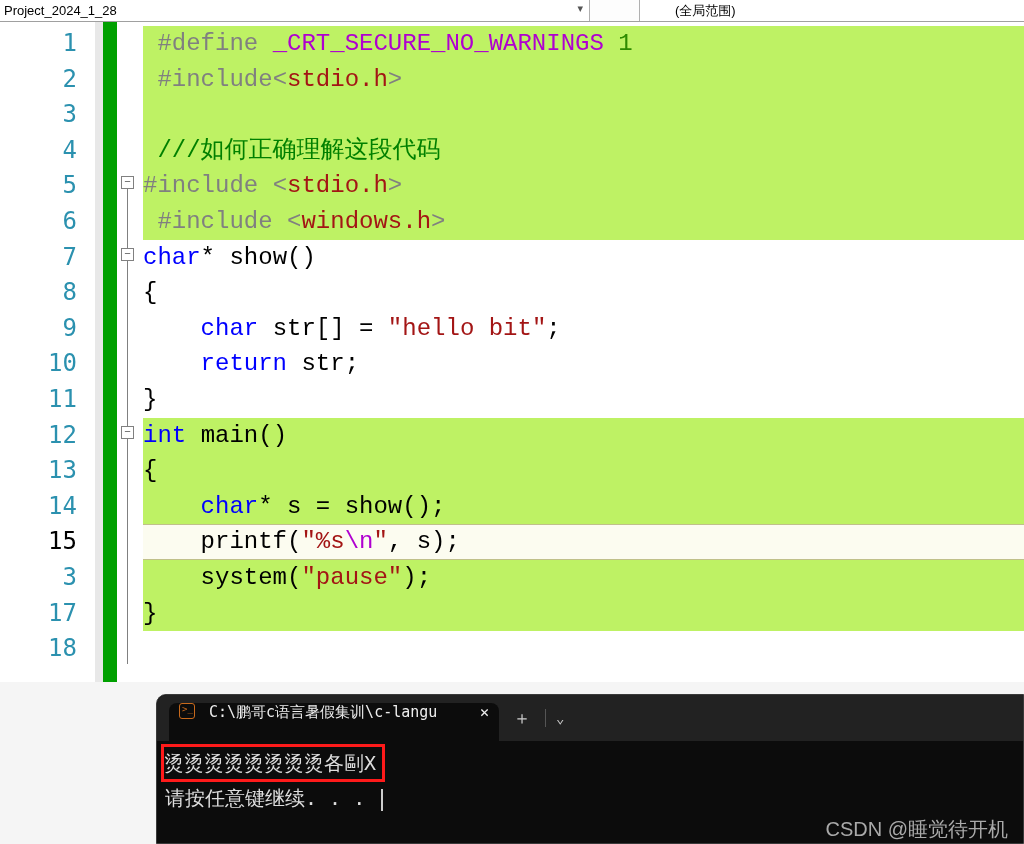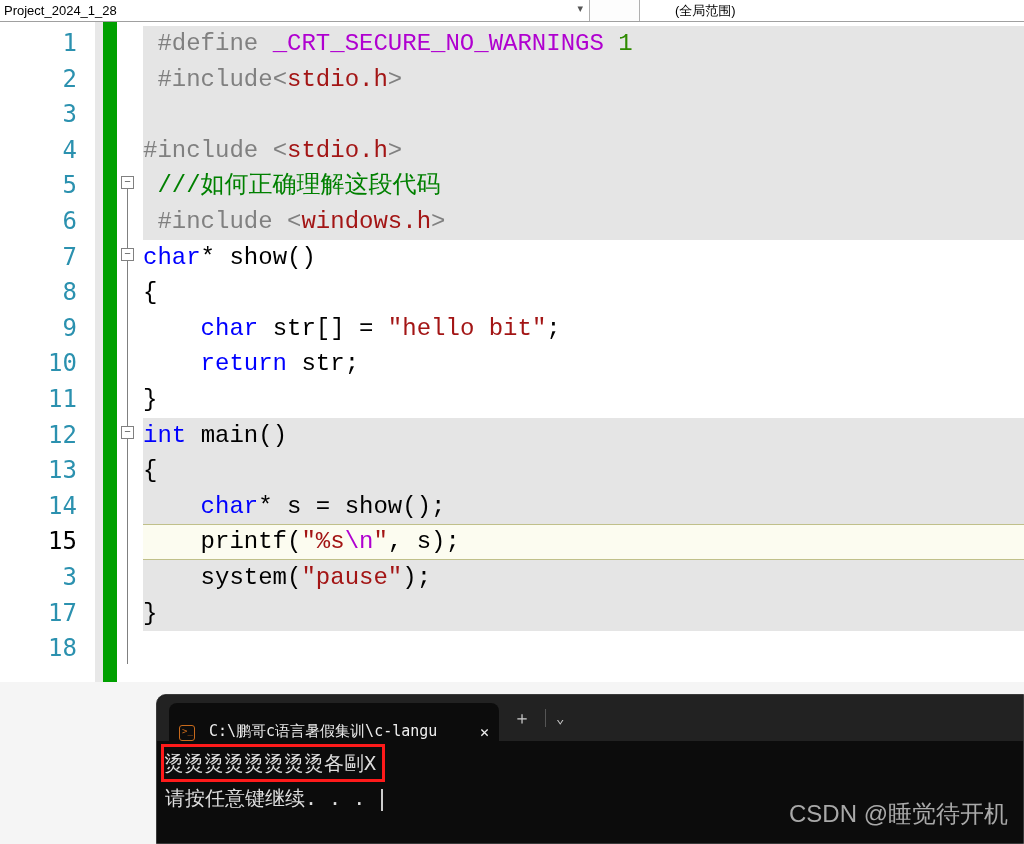--- a/index.html
+++ b/index.html
@@ -115,21 +115,21 @@
     font-size: 24px;
     font-family: Consolas, "Courier New", monospace;
     position: relative;
   }
   .code .ln {
     height: 35.6px;
     line-height: 35.6px;
     white-space: pre;
     padding-left: 0;
   }
-  .code .bg-yellow { background: #e5e5e5; }
+  .code .bg-yellow { background: #bef264; }
   .code .bg-plain  { background: #fff; }
   .code .bg-current {
     background: #fcfcf0;
     border-top: 1px solid #c0c08a;
     border-bottom: 1px solid #c0c08a;
     height: 35.6px;
     line-height: 33.6px;
   }
   .tok-pre    { color: #808080; }
   .tok-macro  { color: #b000d0; }
@@ -162,21 +162,21 @@
     align-items: center;
     padding-left: 12px;
   }
   .term-tab {
     background: #0c0c0c;
     height: 38px;
     margin-top: 8px;
     border-top-left-radius: 8px;
     border-top-right-radius: 8px;
     display: flex;
-    align-items: flex-end;
+    align-items: flex-start;
     padding: 0 10px;
     gap: 14px;
     min-width: 330px;
   }
   .term-tab-icon {
     width: 16px; height: 16px;
     border: 1.5px solid #c86a1c;
     border-radius: 3px;
     position: relative;
   }
@@ -229,24 +229,24 @@
     width: 2px;
     height: 22px;
     background: #ccc;
     vertical-align: middle;
     margin-left: 4px;
   }
   
   .watermark {
     position: absolute;
     right: 16px;
-    bottom: 14px;
+    bottom: 1px;
     color: #a9a9a9;
     font-family: "Segoe UI", sans-serif;
-    font-size: 24px;
+    font-size: 20px;
     pointer-events: none;
   }
 </style>
 </head>
 <body>
 
 <div class="toolbar">
   <div class="project-select">
     <span>Project_2024_1_28</span>
   </div>
@@ -285,22 +285,22 @@
     <div class="fold-box" style="top:226px">−</div>
     <div class="fold-line" style="top:239px;height:165px"></div>
     <div class="fold-box" style="top:404px">−</div>
     <div class="fold-line" style="top:417px;height:225px"></div>
   </div>
 
   <div class="code">
     <div class="ln bg-yellow"> <span class="tok-pre">#define </span><span class="tok-macro">_CRT_SECURE_NO_WARNINGS</span><span> </span><span class="tok-num">1</span></div>
     <div class="ln bg-yellow"> <span class="tok-pre">#include</span><span class="tok-pre">&lt;</span><span class="tok-inc">stdio.h</span><span class="tok-pre">&gt;</span></div>
     <div class="ln bg-yellow"><span></span></div>
+    <div class="ln bg-yellow"> <span class="tok-comment">///如何正确理解这段代码</span></div>
     <div class="ln bg-yellow"><span class="tok-pre">#include </span><span class="tok-pre">&lt;</span><span class="tok-inc">stdio.h</span><span class="tok-pre">&gt;</span></div>
-    <div class="ln bg-yellow"> <span class="tok-comment">///如何正确理解这段代码</span></div>
     <div class="ln bg-yellow"> <span class="tok-pre">#include </span><span class="tok-pre">&lt;</span><span class="tok-inc">windows.h</span><span class="tok-pre">&gt;</span></div>
     <div class="ln bg-plain"><span class="tok-kw">char</span><span class="tok-punct">* </span><span class="tok-id">show</span><span class="tok-punct">()</span></div>
     <div class="ln bg-plain"><span class="tok-punct">{</span></div>
     <div class="ln bg-plain">    <span class="tok-kw">char</span><span> </span><span class="tok-id">str</span><span class="tok-punct">[] = </span><span class="tok-str">"</span><span class="tok-str">hello bit</span><span class="tok-str">"</span><span class="tok-punct">;</span></div>
     <div class="ln bg-plain">    <span class="tok-kw">return</span><span> </span><span class="tok-id">str</span><span class="tok-punct">;</span></div>
     <div class="ln bg-plain"><span class="tok-punct">}</span></div>
     <div class="ln bg-yellow"><span class="tok-kw">int</span><span> </span><span class="tok-id">main</span><span class="tok-punct">()</span></div>
     <div class="ln bg-yellow"><span class="tok-punct">{</span></div>
     <div class="ln bg-yellow">    <span class="tok-kw">char</span><span class="tok-punct">* </span><span class="tok-id">s</span><span class="tok-punct"> = </span><span class="tok-id">show</span><span class="tok-punct">();</span></div>
     <div class="ln bg-current">    <span class="tok-id">printf</span><span class="tok-punct">(</span><span class="tok-str">"</span><span class="tok-str">%s</span><span class="tok-esc">\n</span><span class="tok-str">"</span><span class="tok-punct">, s);</span></div>

